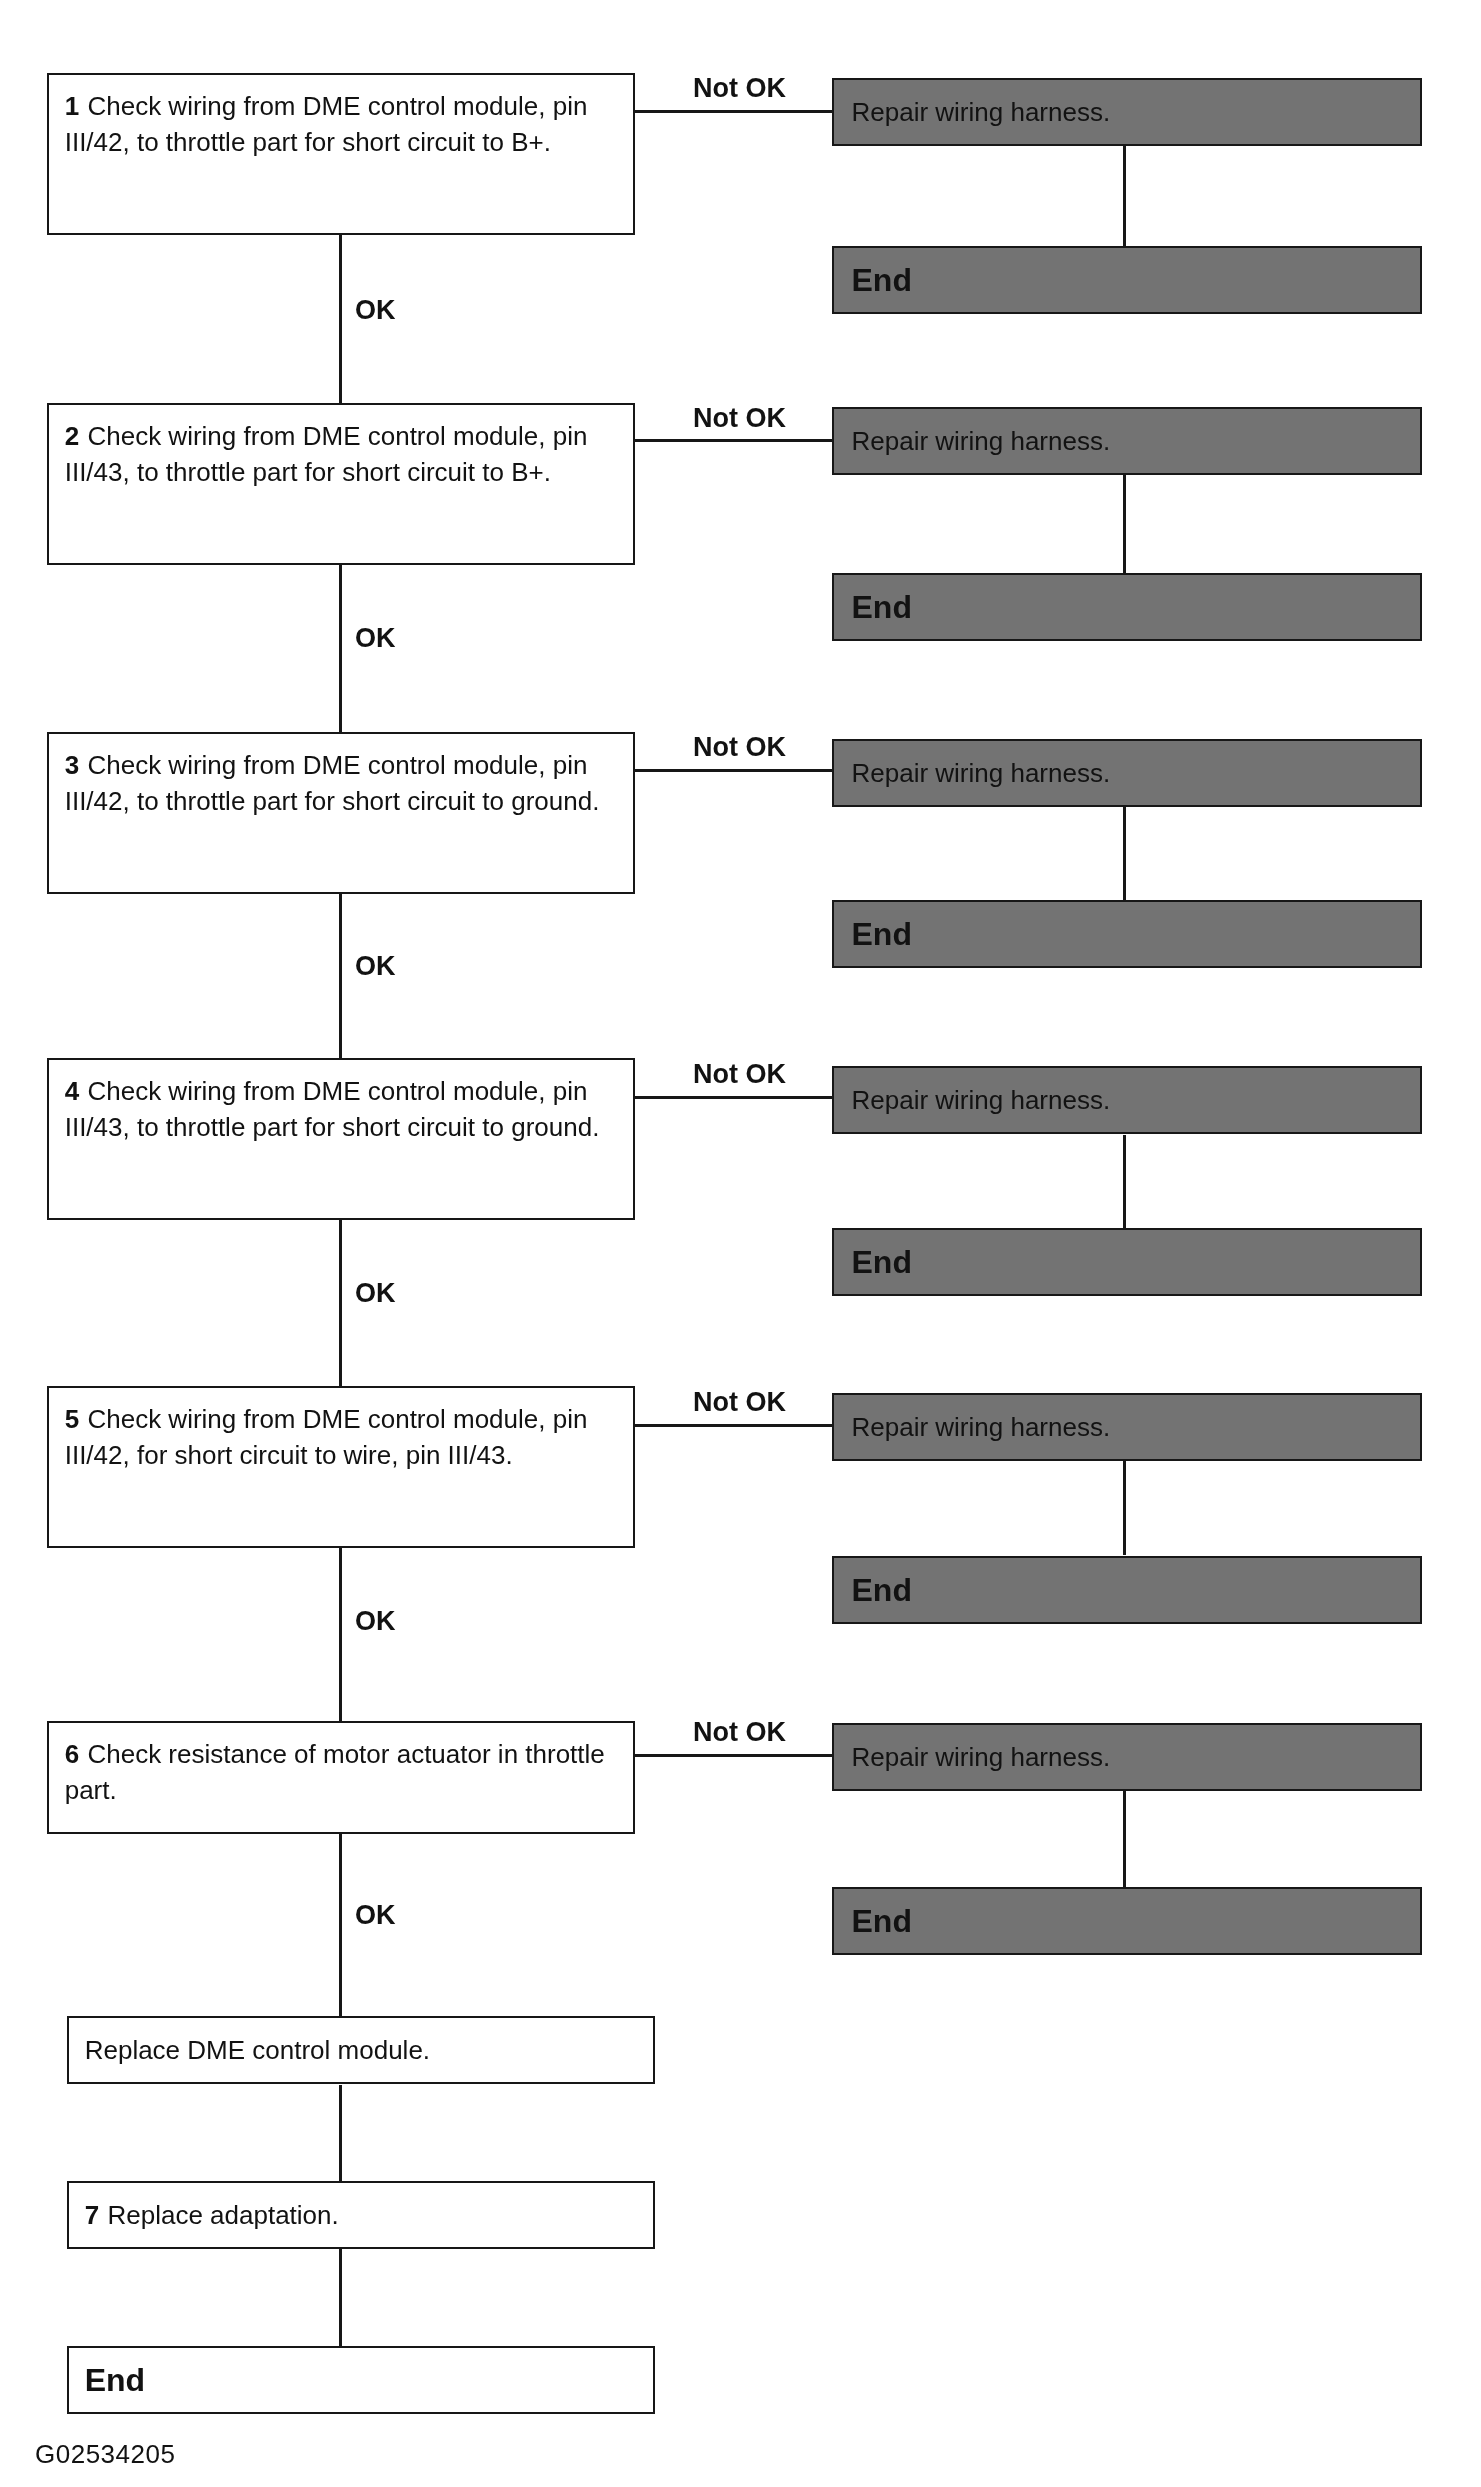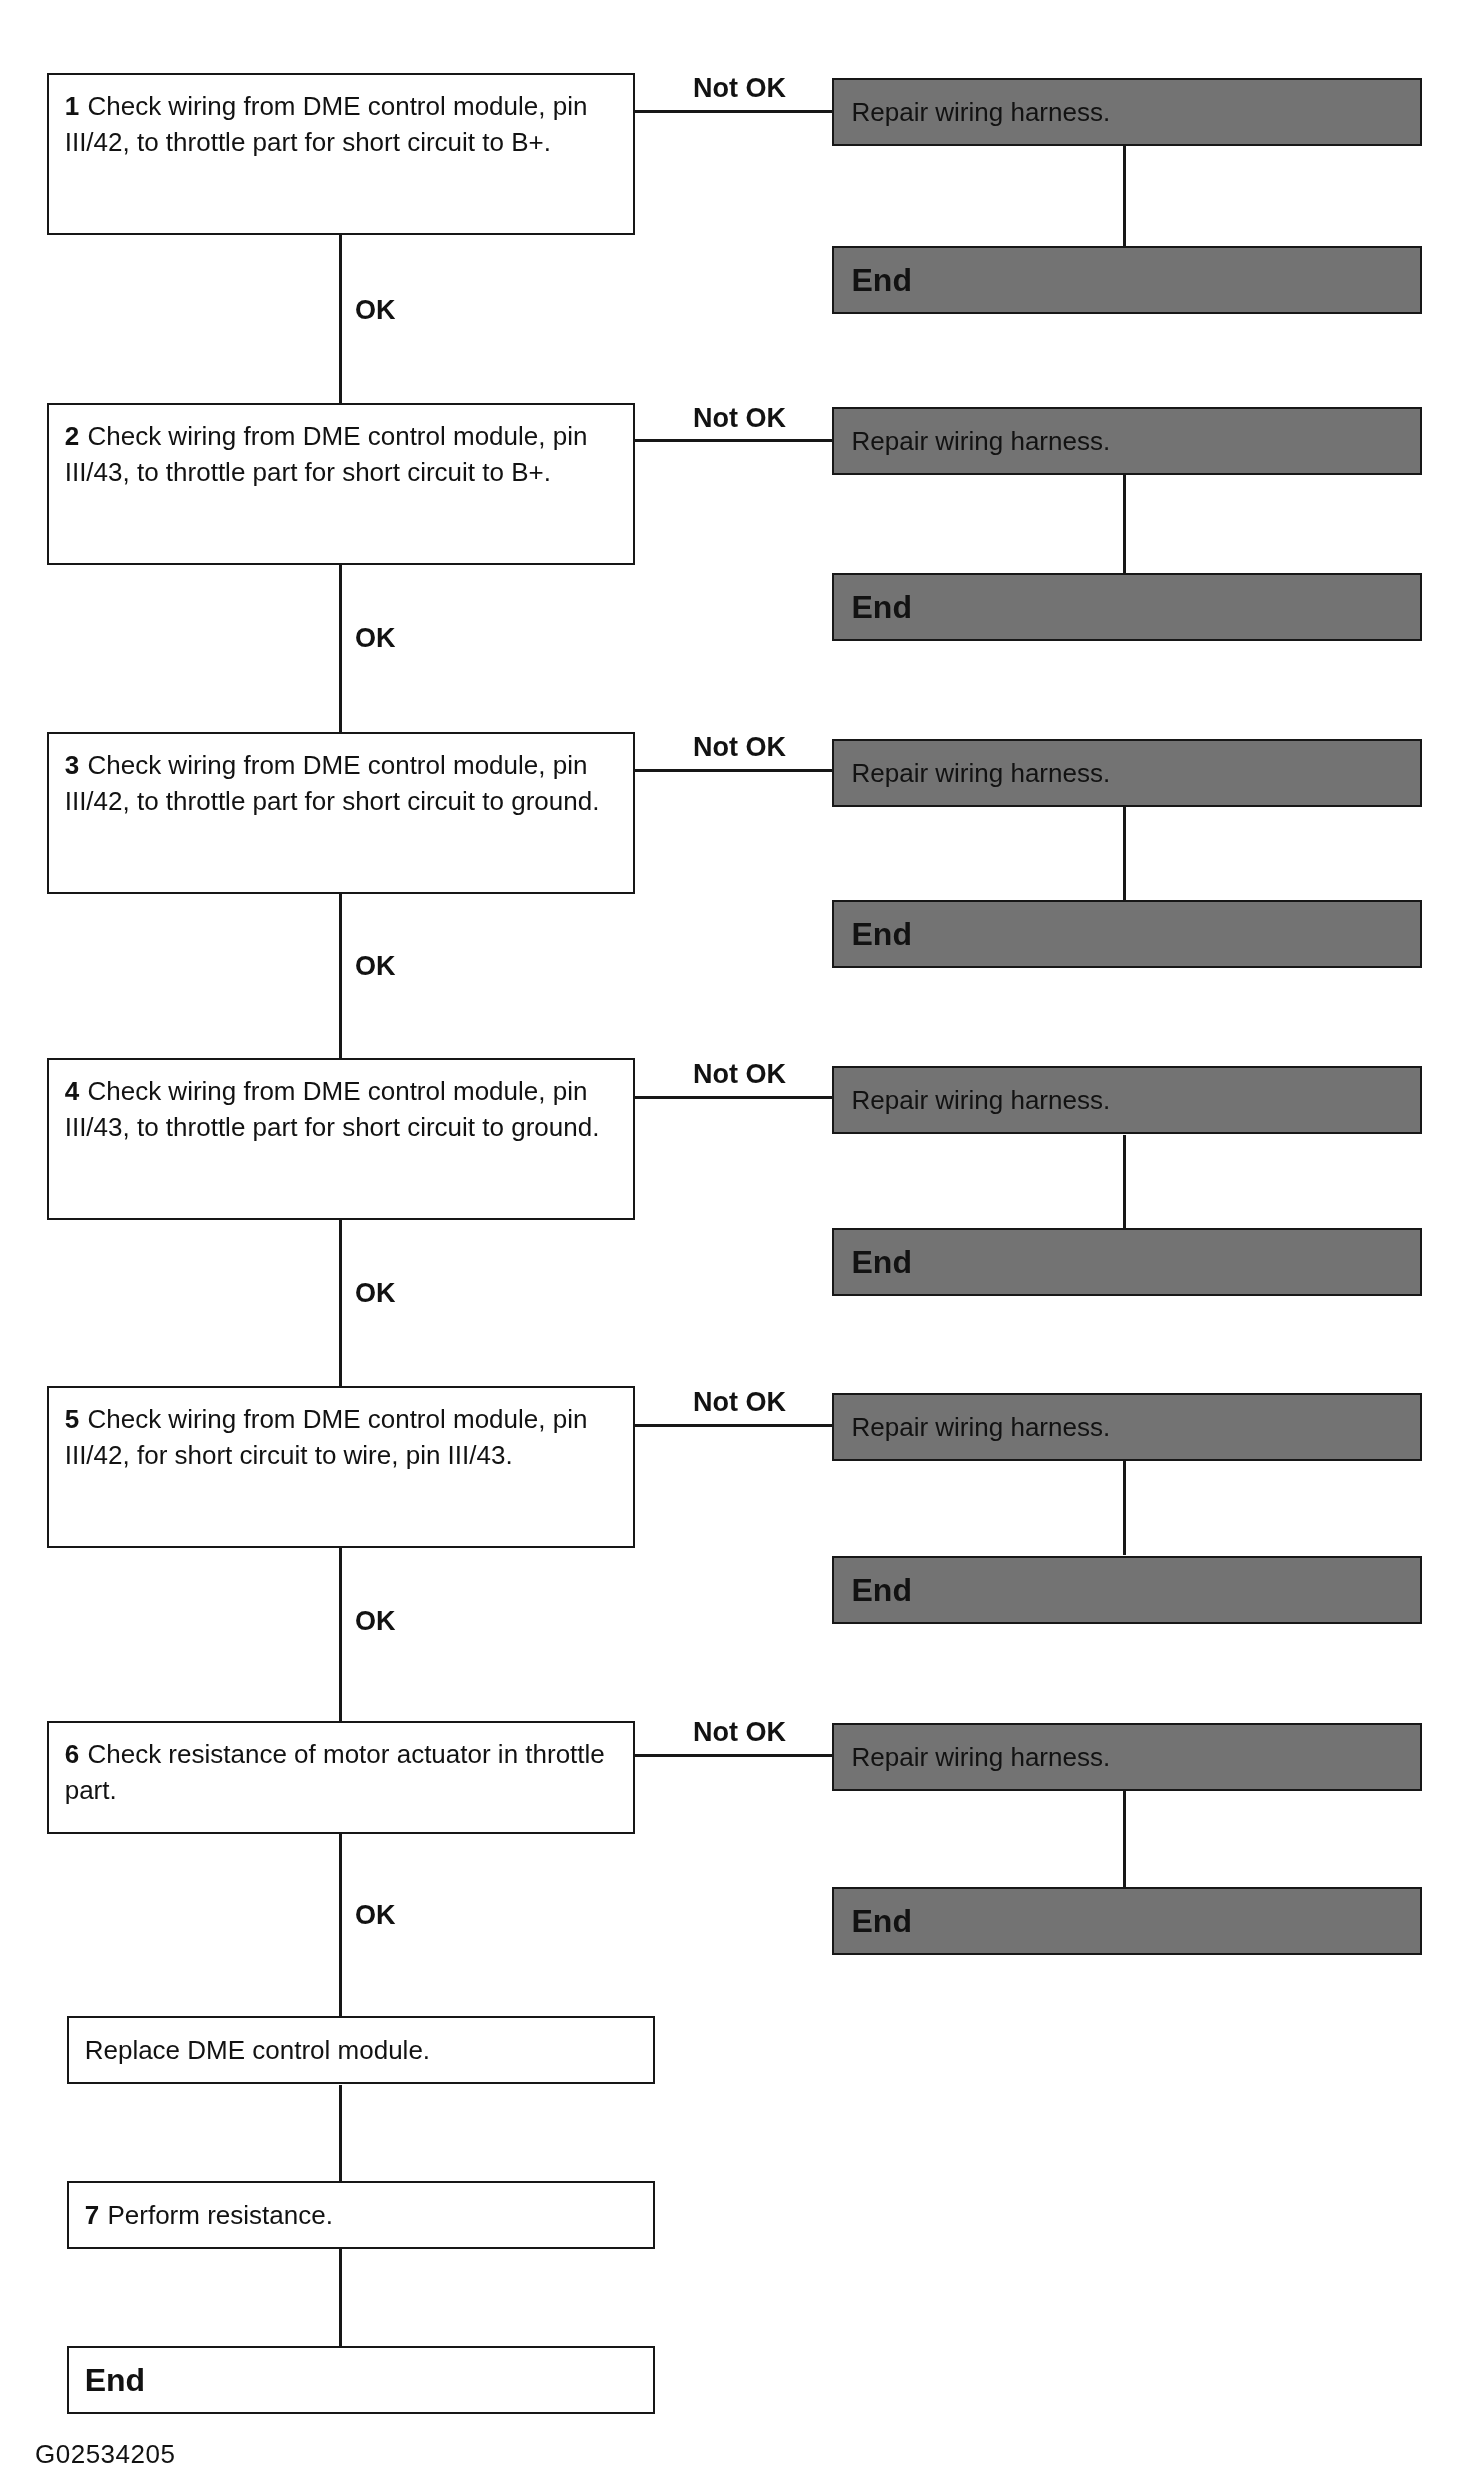--- a/index.html
+++ b/index.html
@@ -156,21 +156,21 @@
   <div class="vline vl" style="top:1834px;height:183px"></div>
   <div class="lbl oklbl" style="top:1900px">OK</div>
 
   <div class="tailbox" style="top:2016px">
     <span>Replace DME control module.</span>
   </div>
   <div class="vline vl" style="top:2085px;height:96px"></div>
 
   <div class="tailbox" style="top:2181px">
     <span class="num">7</span>
-      <span>Perform resistance.</span>
+      <span>Replace adaptation.</span>
   </div>
   <div class="vline vl" style="top:2249px;height:97px"></div>
 
   <div class="tailbox" style="top:2346px">
     <span class="endtext">End</span>
   </div>
 
   <div class="figcode">G02534205</div>
 
 </div>

